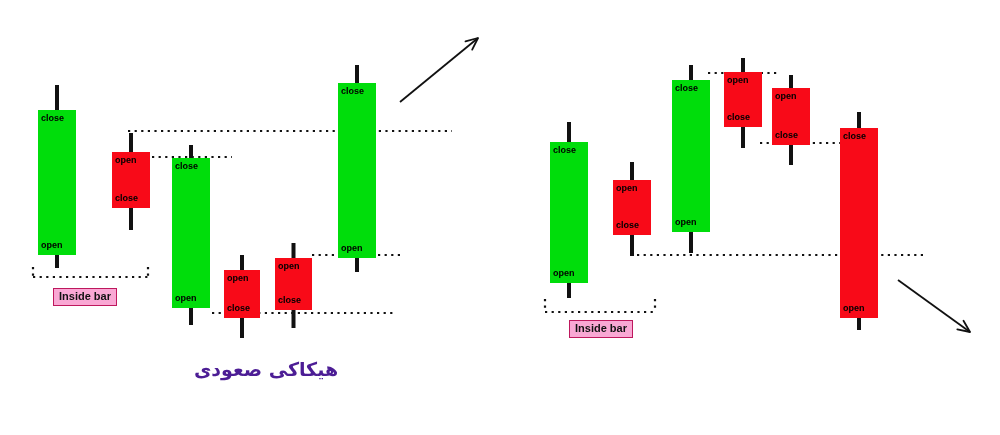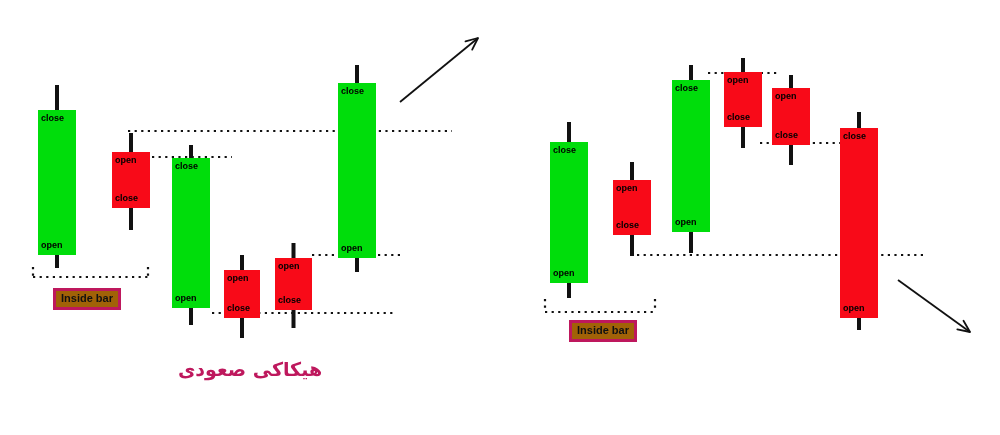--- a/index.html
+++ b/index.html
@@ -39,37 +39,37 @@
   }
   .candle-label {
     font-family: "Liberation Sans", sans-serif;
     font-size: 9px;
     font-weight: bold;
     fill: #000000;
     dominant-baseline: middle;
   }
   .panel-caption {
     position: absolute;
-    left: 0;
+    left: 16px;
     width: 500px;
     top: 358px;
     text-align: center;
     font-family: "DejaVu Sans", sans-serif;
     font-size: 19px;
     font-weight: bold;
-    color: #be185d;
+    color: #4c1d95;
     direction: rtl;
     unicode-bidi: bidi-override;
     letter-spacing: 0px;
   }
   .inside-bar-tag {
     position: absolute;
     box-sizing: border-box;
-    border: 3px solid #be185d;
-    background: #a16207;
+    border: 1px solid #be185d;
+    background: #f9a8d4;
     color: #111111;
     font-family: "Liberation Sans", sans-serif;
     font-size: 11px;
     font-weight: bold;
     padding: 1px 5px 2px 5px;
     white-space: nowrap;
     line-height: 13px;
   }
 </style>
 </head>

